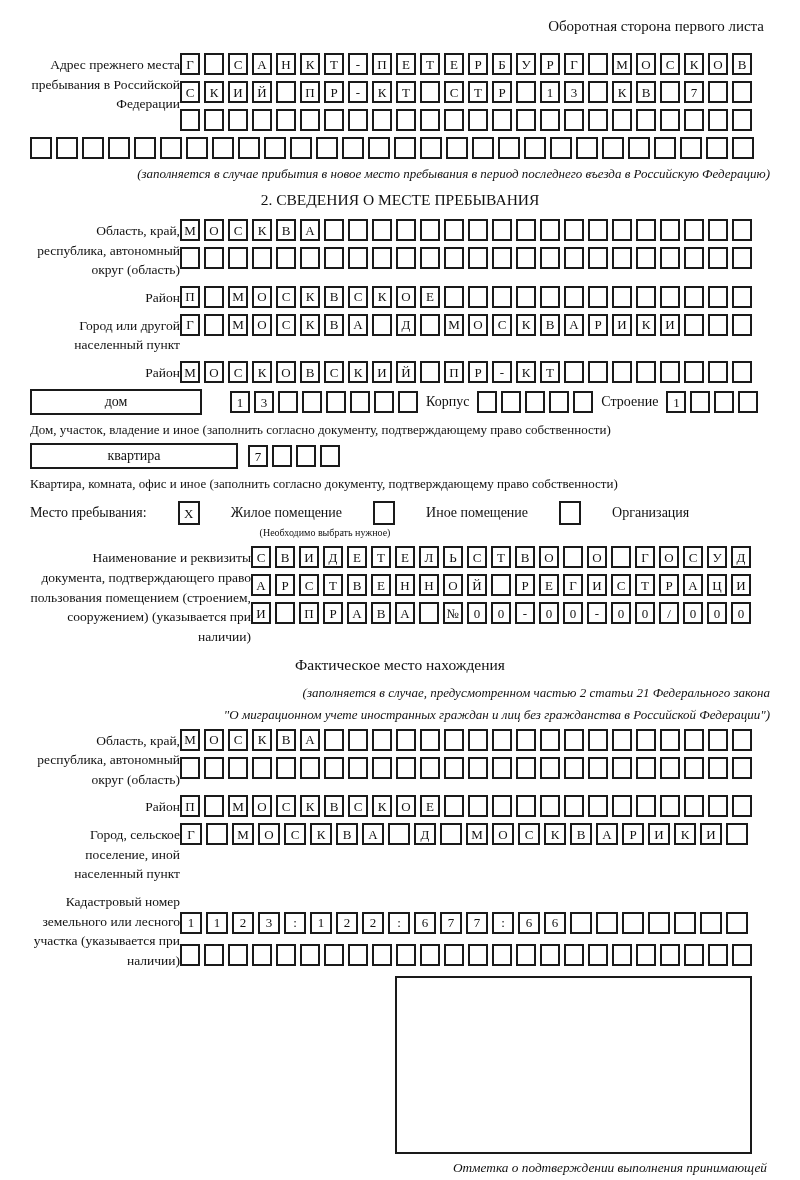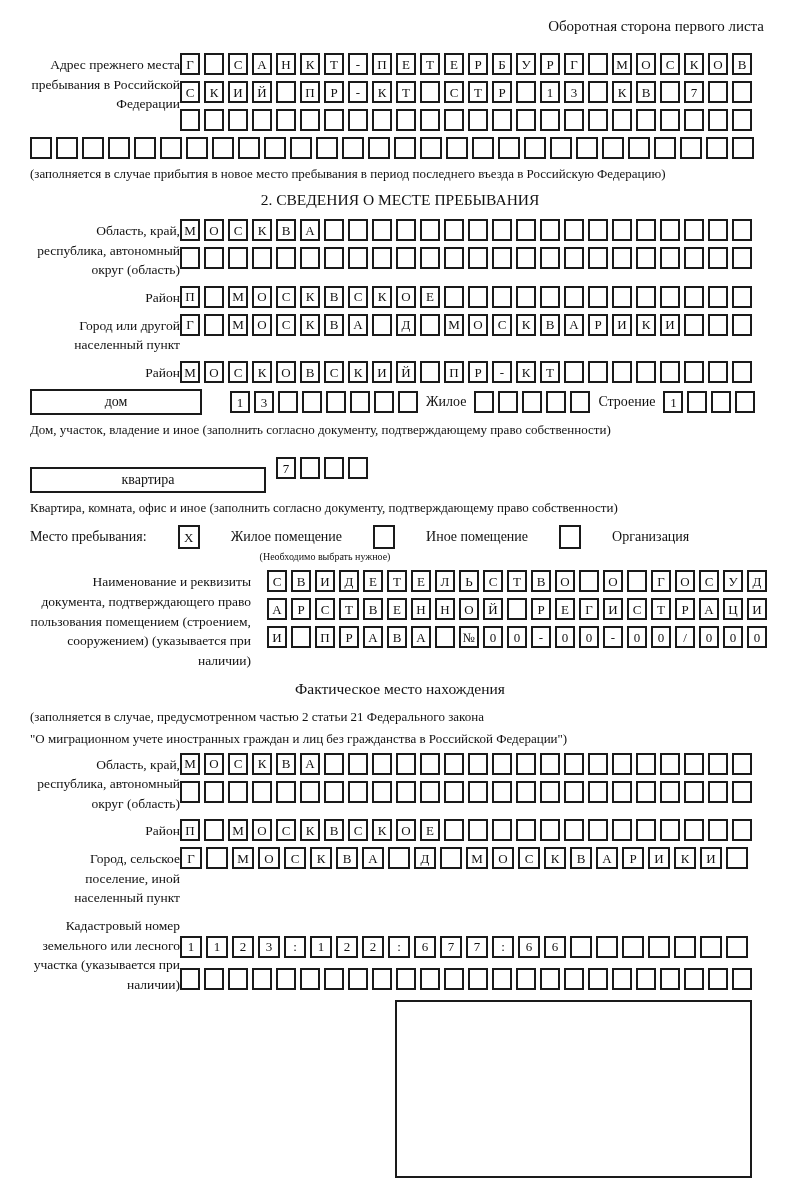--- a/index.html
+++ b/index.html
@@ -20,40 +20,40 @@
     box-sizing:border-box; flex:none;
     width:20px; height:22px;
     border:2px solid #1a1a1a; background:#fff;
     display:flex; align-items:center; justify-content:center;
     font-size:13px; line-height:1;
   }
   .cellrow.lg .cell { width:22px; }
   .fullrow { margin:0 0 6px 0; }
 
   .caption { font-size:13px; line-height:1.4; margin-bottom:4px; }
-  .center { text-align:left; }
+  .center { text-align:right;font-style:italic; }
   .sec-title { text-align:center; font-weight:normal; font-size:15.5px; margin:8px 0 10px 0; }
 
   .inline-row { display:flex; align-items:center; margin:2px 0 6px 0; }
   .named-box {
     box-sizing:border-box; flex:none; height:26px;
     border:2px solid #1a1a1a;
     display:flex; align-items:center; justify-content:center;
     font-size:14px;
   }
   .box-dom { width:172px; margin-right:28px; }
-  .box-kv  { width:236px; margin-right:10px;margin-top:24px; }
+  .box-kv  { width:208px; margin-right:10px; }
   .inline-label { font-size:14px; margin:0 8px; white-space:nowrap; }
 
   .mesto-row { display:flex; align-items:center; gap:31px; font-size:14px; margin:8px 0 2px 0; }
   .mesto-row .cell { width:22px; height:24px; }
   .hint { font-size:10px; margin:2px 0 8px 150px; width:290px; text-align:center; }
 
   .doc-field .label { width:221px; }
-  .doc-field { margin-bottom:10px;gap:16px; }
+  .doc-field { margin-bottom:10px; }
 
   .pad-rows { padding-top:22px; }
   .kadastr-rows { gap:10px; }
 
   .confirm-wrap { margin-left:365px; width:380px; margin-top:4px; }
   .confirm-box { box-sizing:border-box; width:357px; height:178px; border:2px solid #1a1a1a; background:#fff; }
   .confirm-caption { width:372px; margin-top:5px; font-size:13.3px; }
 </style>
 </head>
 <body>
@@ -332,21 +332,21 @@
     <div class="cellrow">
         <span class="cell">1</span>
         <span class="cell">3</span>
         <span class="cell"></span>
         <span class="cell"></span>
         <span class="cell"></span>
         <span class="cell"></span>
         <span class="cell"></span>
         <span class="cell"></span>
       </div>
-    <span class="inline-label">Жилое</span>
+    <span class="inline-label">Корпус</span>
     <div class="cellrow">
         <span class="cell"></span>
         <span class="cell"></span>
         <span class="cell"></span>
         <span class="cell"></span>
         <span class="cell"></span>
       </div>
     <span class="inline-label">Строение</span>
     <div class="cellrow">
         <span class="cell">1</span>

